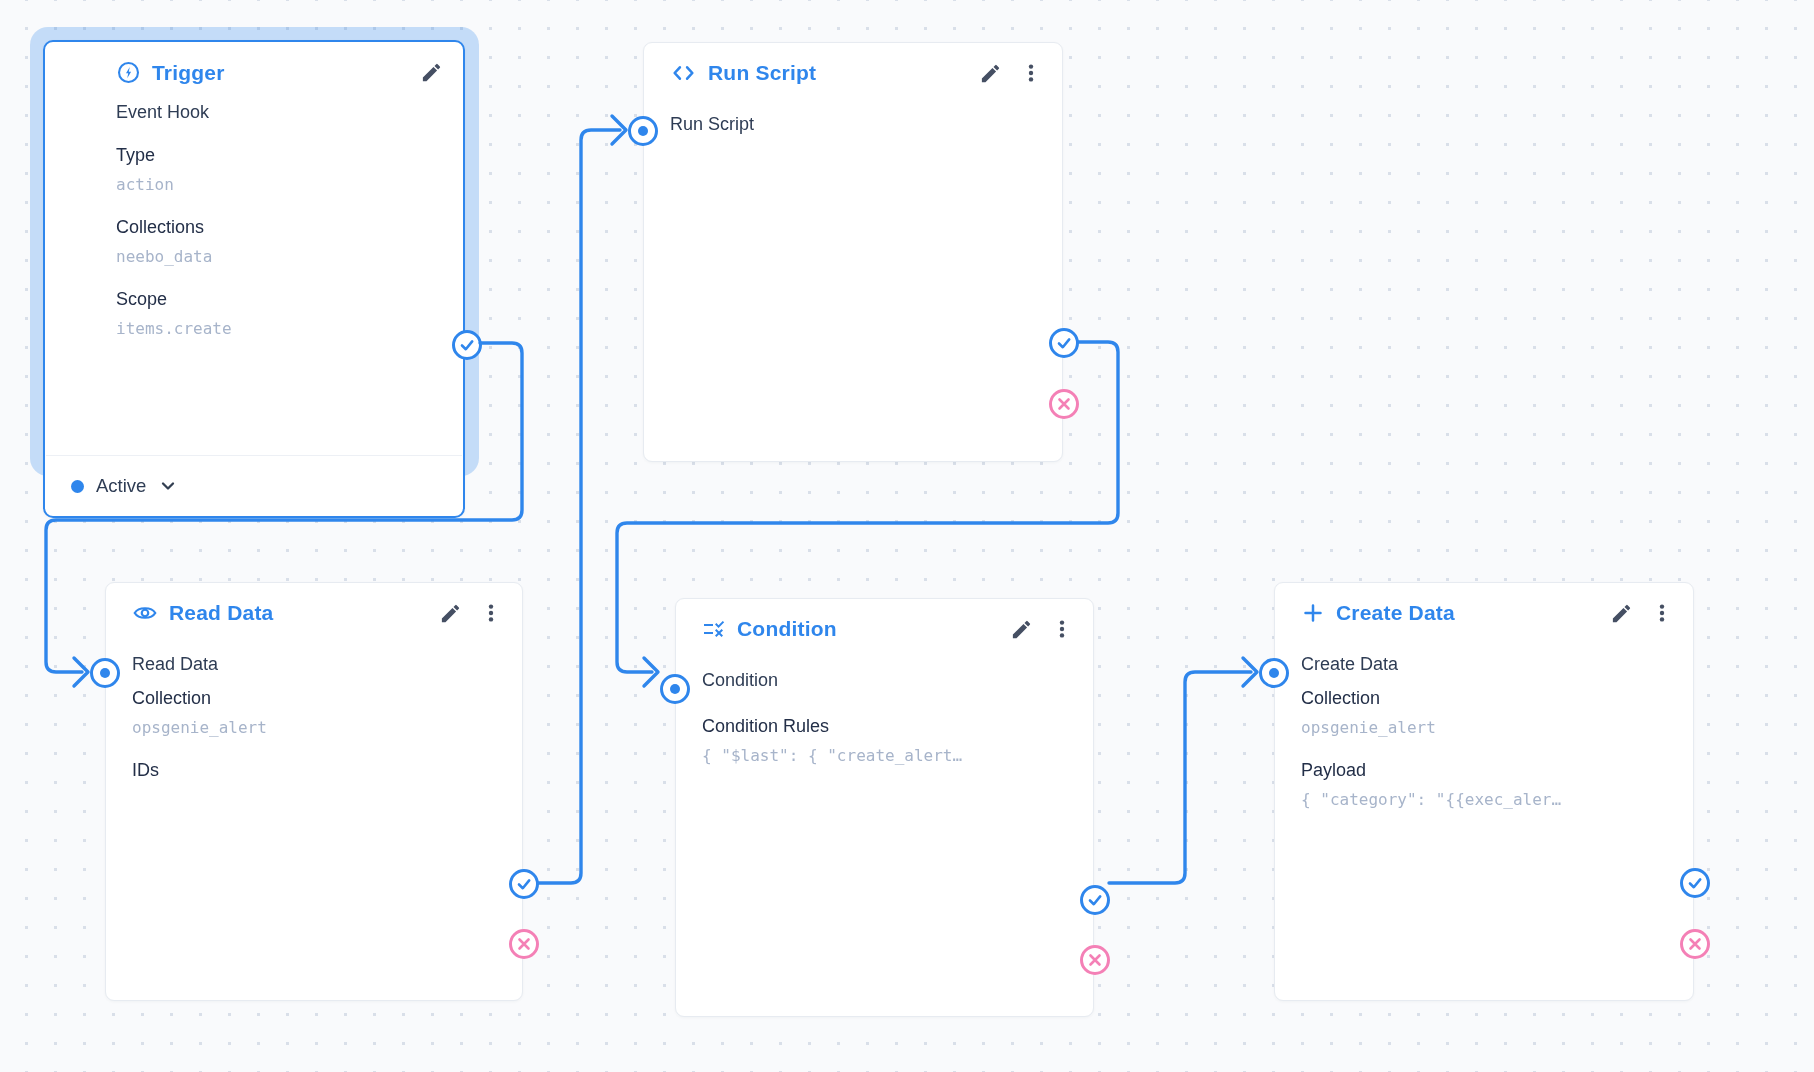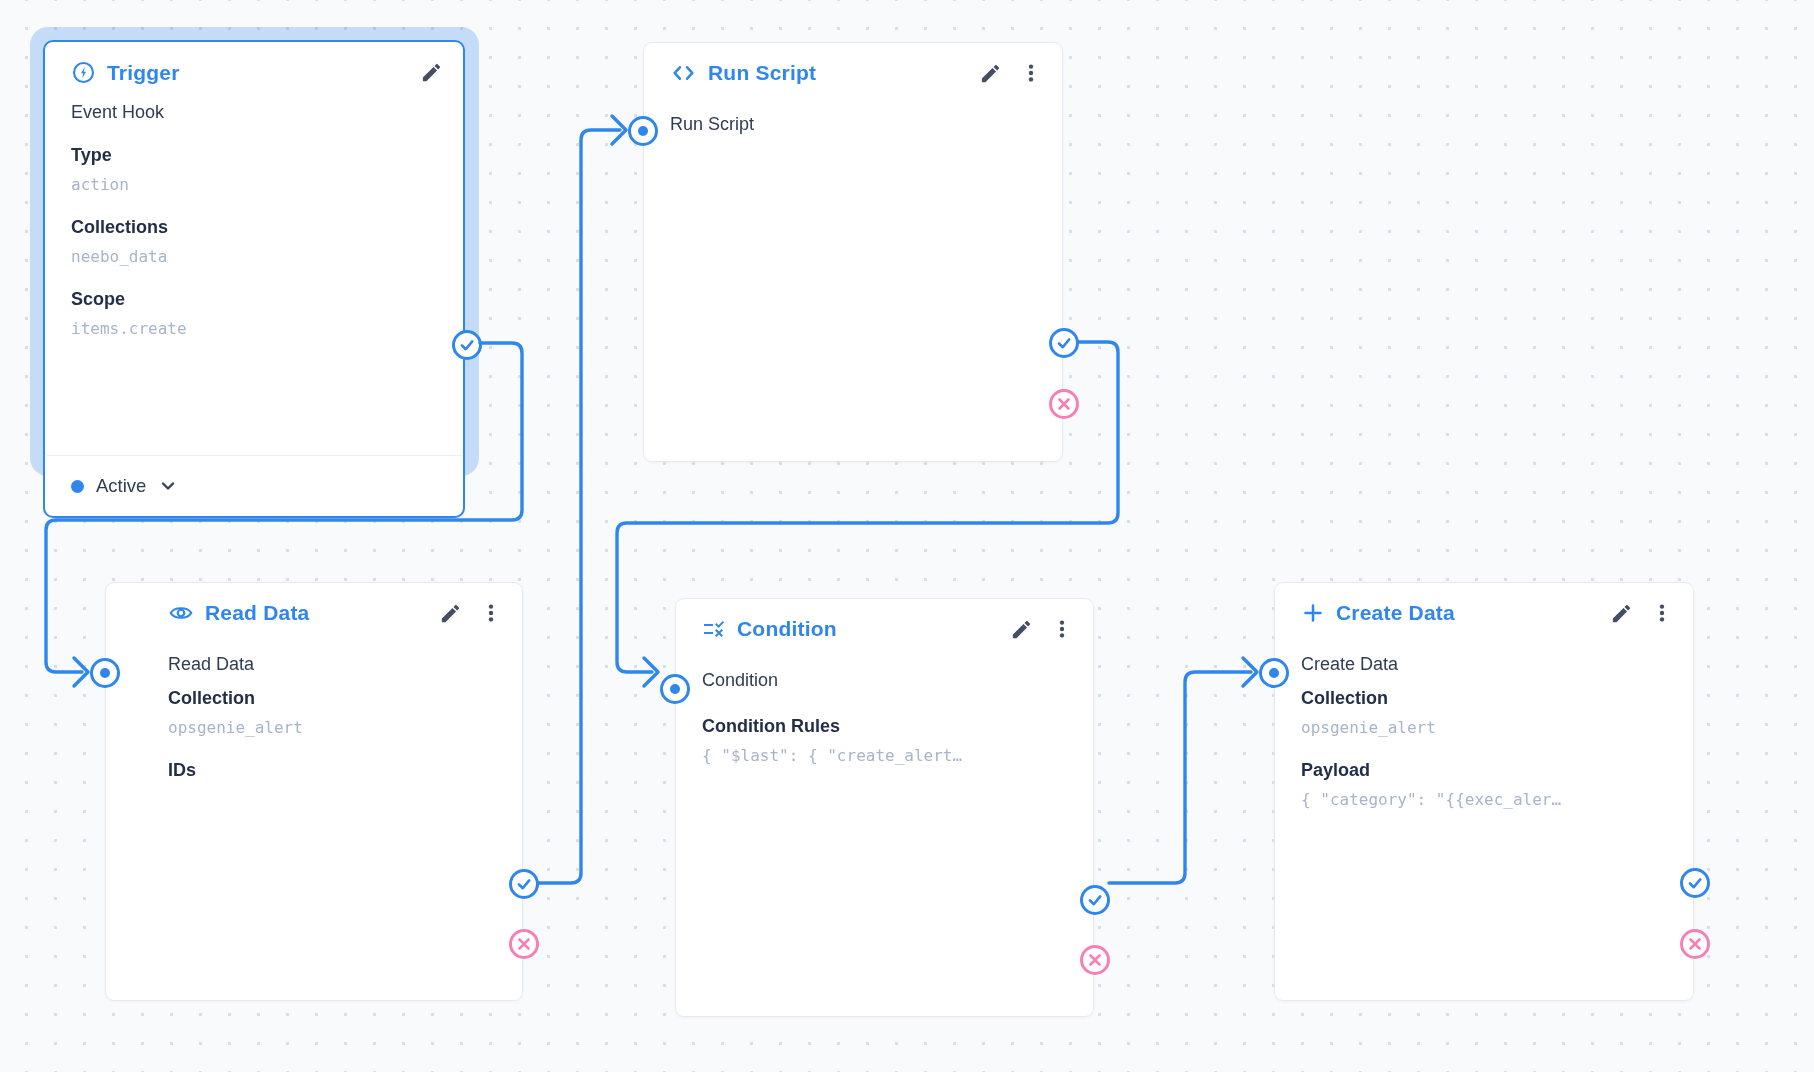--- a/index.html
+++ b/index.html
@@ -22,21 +22,21 @@
   }
   .card.selected { border:2.5px solid #2f86ec; border-radius:10px; }
   .card-head { display:flex; align-items:center; gap:11px; margin:18px 20px 0 26px; }
   .node-icon { display:flex; align-items:center; }
   .title { color:#2f86ec; font-size:21px; font-weight:700; letter-spacing:0.2px; }
   .head-actions { margin-left:auto; display:flex; align-items:center; gap:18px; }
   .icon-btn { display:flex; cursor:pointer; }
   .body { padding:12px 26px 0; }
   .plain { font-size:18px; color:#2e3c54; line-height:30px; }
   .group { margin-top:13px; }
-  .label { font-size:18px; font-weight:700; color:#232f48; line-height:30px; }
+  .label { font-size:18px; font-weight:400; color:#232f48; line-height:30px; }
   .value {
     font-family:"DejaVu Sans Mono","Liberation Mono",monospace;
     font-size:16px; color:#a7b4ca; line-height:29px;
     white-space:nowrap; overflow:hidden; max-width:100%;
   }
   .input-row { display:flex; align-items:center; margin-top:24px; padding-left:26px;
     font-size:18px; color:#2e3c54; line-height:30px; }
   .divider { position:absolute; left:1px; right:1px; bottom:60px; height:1px; background:#edf0f5; }
   .footer { position:absolute; left:0; right:0; bottom:0; height:60px; display:flex;
     align-items:center; padding-left:26px; gap:12px; font-size:18.5px; color:#2e3c54; cursor:pointer; }
@@ -62,21 +62,21 @@
       <path d="M 74 658 L 88 672 L 74 686"></path>
       <path d="M 538 883 L 571 883 Q 581 883 581 873 L 581 140 Q 581 130 591 130 L 620 130"></path>
       <path d="M 612 116 L 626 130 L 612 144"></path>
       <path d="M 1078 342 L 1108 342 Q 1118 342 1118 352 L 1118 513 Q 1118 523 1108 523 L 627 523 Q 617 523 617 533 L 617 662 Q 617 672 627 672 L 652 672"></path>
       <path d="M 644 658 L 658 672 L 644 686"></path>
       <path d="M 1109 883 L 1175 883 Q 1185 883 1185 873 L 1185 682 Q 1185 672 1195 672 L 1251 672"></path>
       <path d="M 1243 658 L 1257 672 L 1243 686"></path>
     </g>
   </svg>
 
-  <div class="card selected" style="left:43px; top:40px; width:422px; height:478px;">
+  <div class="card selected" style="left:43px; top:40px; width:422px; height:478px;padding-left:45px;">
     <div class="card-head">
       <span class="node-icon">
         <svg width="25" height="25" viewBox="0 0 24 24">
           <circle cx="12" cy="12" r="9.1" fill="none" stroke="#2f86ec" stroke-width="2"></circle>
           <path d="M13.2 6.6 L9.6 12.6 L11.7 12.6 L10.8 17.4 L14.5 11.3 L12.3 11.3 Z" fill="#2f86ec"></path>
         </svg>
       </span>
       <span class="title">Trigger</span>
       <span class="head-actions">
         <span class="icon-btn">
@@ -151,21 +151,21 @@
         <polyline points="3,8.5 6.8,12.2 13.2,4.4" fill="none" stroke="#2f86ec" stroke-width="2.6" stroke-linecap="round" stroke-linejoin="round"></polyline>
       </svg>
     </div>
     <div class="connector reject" style="left:405px; top:346px;">
       <svg width="16" height="16" viewBox="0 0 16 16">
         <path d="M3.5 3.5 L12.5 12.5 M12.5 3.5 L3.5 12.5" fill="none" stroke="#f480b6" stroke-width="2.6" stroke-linecap="round"></path>
       </svg>
     </div>
   </div>
 
-  <div class="card" style="left:105px; top:582px; width:418px; height:419px;padding-left:36px;">
+  <div class="card" style="left:105px; top:582px; width:418px; height:419px;">
     <div class="card-head">
       <span class="node-icon">
         <svg width="26" height="24" viewBox="0 0 24 22">
           <path d="M2.5 11 C6 5.2 18 5.2 21.5 11 C18 16.8 6 16.8 2.5 11 Z" fill="none" stroke="#2f86ec" stroke-width="2"></path>
           <circle cx="12" cy="11" r="3" fill="none" stroke="#2f86ec" stroke-width="2"></circle>
         </svg>
       </span>
       <span class="title">Read Data</span>
       <span class="head-actions">
         <span class="icon-btn">

